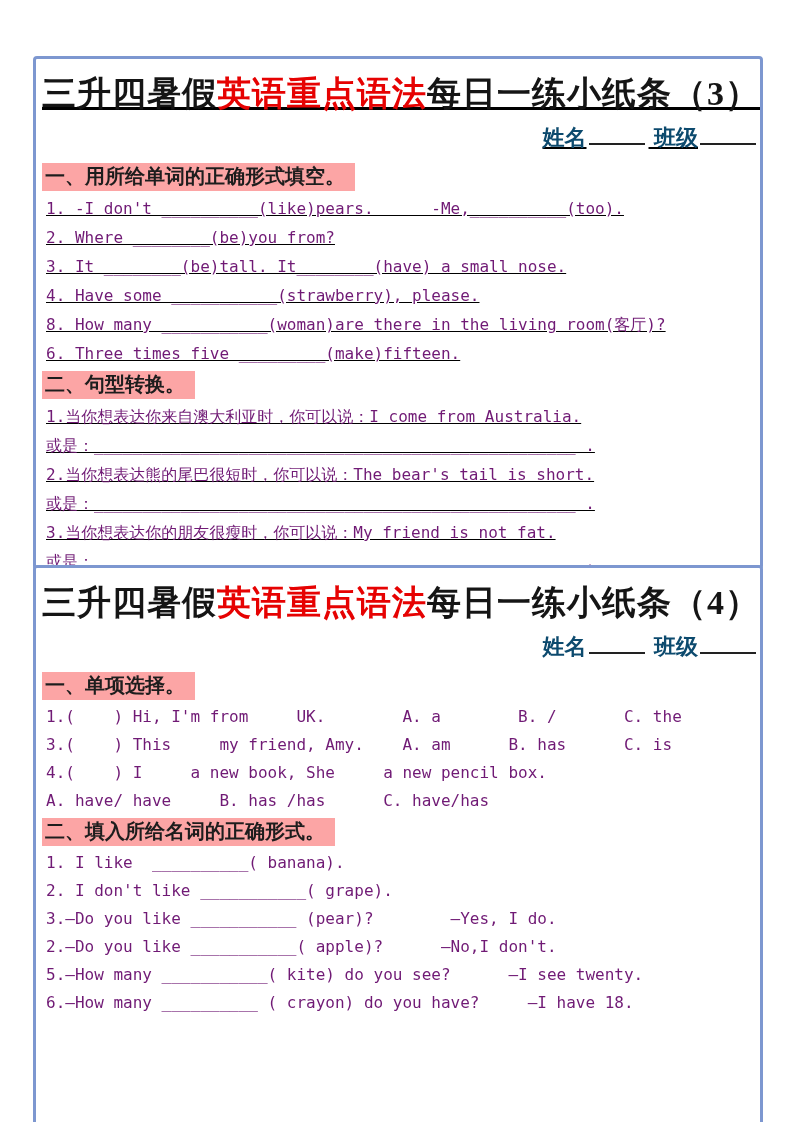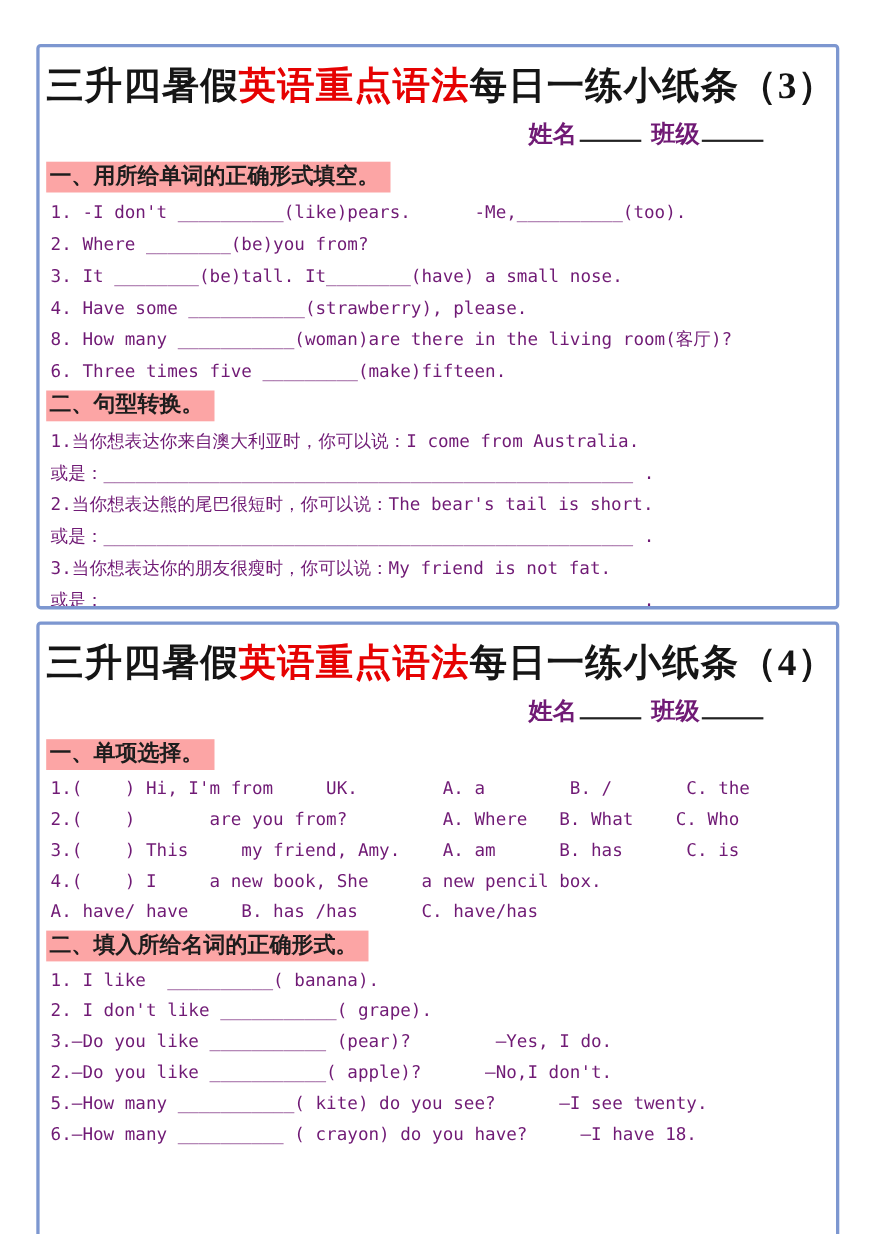--- a/index.html
+++ b/index.html
@@ -14,42 +14,41 @@
   .card {
     position: absolute;
     left: 33px;
     width: 730px;
     box-sizing: border-box;
     border: 3px solid #7d97d0;
     border-radius: 4px;
     background: #ffffff;
     overflow: hidden;
   }
-  .card-1 { top: 40px;  height: 514px; }
+  .card-1 { top: 56px;  height: 514px; text-decoration: underline; }
   .card-2 { top: 565px; height: 599px; }
 
   .title {
     margin: 12px 6px 4px 6px;
     text-align: center;
     font-family: "Liberation Serif", serif;
     font-weight: bold;
     font-size: 34px;
     color: #151515;
     white-space: nowrap;
     letter-spacing: 1px;
   }
   .title .red { color: #e60202; }
 
   .name-row {
     text-align: right;
-    padding-right: 62px;
     font-family: "Liberation Serif", serif;
     font-weight: bold;
     font-size: 22px;
-    color: #701a75;
+    color: #0c4a6e;
     margin: 2px 0 10px 0;
   }
   .name-row .blank {
     display: inline-block;
     width: 56px;
     height: 1em;
     border-bottom: 2px solid #222222;
     margin: 0 4px 0 2px;
     vertical-align: baseline;
   }
@@ -114,21 +113,20 @@
   </div>
   <div class="name-row">
     <span>姓名</span><span class="blank"></span>
     <span>班级</span><span class="blank"></span>
   </div>
 
   <div class="sec-heading">
     <span class="hl">一、单项选择。</span>
   </div>
   <div class="line">1.(    ) Hi, I'm from     UK.        A. a        B. /       C. the</div>
-  <div class="line">2.(    )       are you from?         A. Where   B. What    C. Who</div>
   <div class="line">3.(    ) This     my friend, Amy.    A. am      B. has      C. is</div>
   <div class="line">4.(    ) I     a new book, She     a new pencil box.</div>
   <div class="line">A. have/ have     B. has /has      C. have/has</div>
 
   <div class="sec-heading">
     <span class="hl">二、填入所给名词的正确形式。</span>
   </div>
   <div class="line">1. I like  __________( banana).</div>
   <div class="line">2. I don't like ___________( grape).</div>
   <div class="line">3.—Do you like ___________ (pear)?        —Yes, I do.</div>

